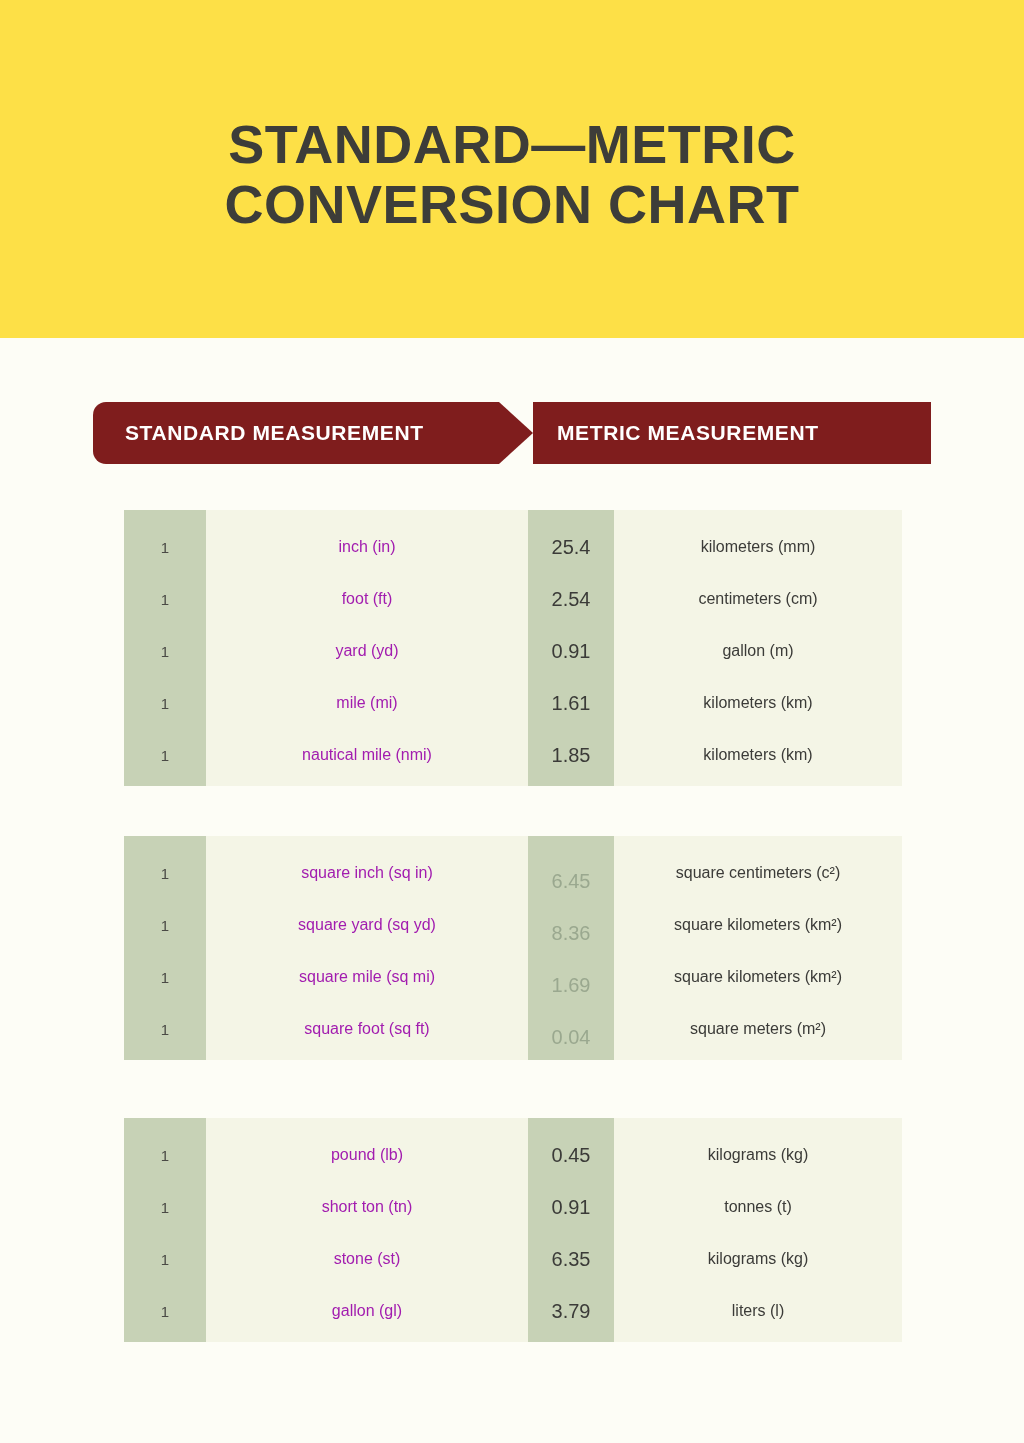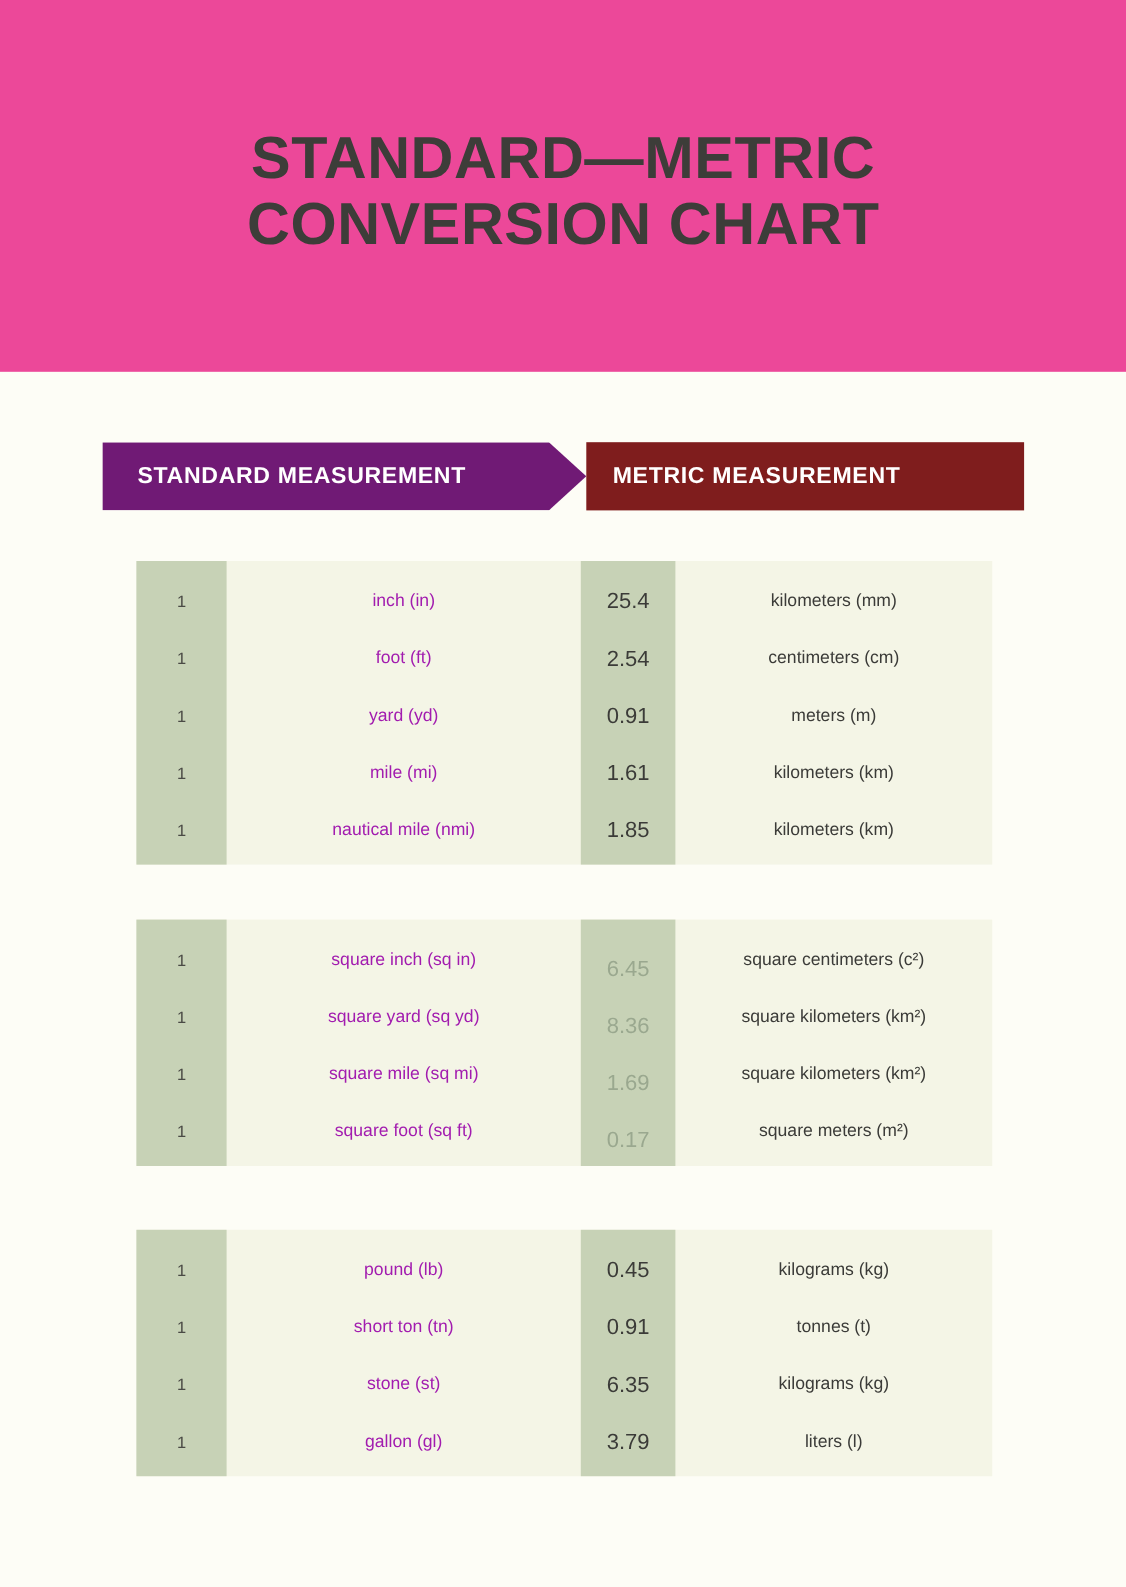--- a/index.html
+++ b/index.html
@@ -20,21 +20,21 @@
     height: 1443px;
     background: #fdfdf6;
   }
   
   .header-band {
     position: absolute;
     left: 0;
     top: 0;
     width: 1024px;
     height: 338px;
-    background: #ec4899;
+    background: #fde047;
     display: flex;
     align-items: center;
     justify-content: center;
   }
   .title {
     width: 760px;
     text-align: center;
     font-size: 54px;
     line-height: 1.12;
     font-weight: bold;
@@ -49,25 +49,26 @@
     top: 402px;
     width: 838px;
     height: 62px;
   }
   .col-header .left {
     position: absolute;
     left: 0;
     top: 0;
     width: 440px;
     height: 62px;
-    background: #701a75;
+    background: #7f1d1d;
     display: flex;
     align-items: center;
     
     clip-path: polygon(0 0, calc(100% - 34px) 0, 100% 50%, calc(100% - 34px) 100%, 0 100%);
+    border-radius: 13px;
   }
   .col-header .right {
     position: absolute;
     left: 440px;
     top: 0;
     width: 398px;
     height: 62px;
     background: #7f1d1d;
     display: flex;
     align-items: center;
@@ -193,21 +194,21 @@
         <div class="row">
           <div class="cell-num-std">1</div>
           <div class="cell-unit-std">foot (ft)</div>
           <div class="cell-num-met">2.54</div>
           <div class="cell-unit-met">centimeters (cm)</div>
         </div>
         <div class="row">
           <div class="cell-num-std">1</div>
           <div class="cell-unit-std">yard (yd)</div>
           <div class="cell-num-met">0.91</div>
-          <div class="cell-unit-met">meters (m)</div>
+          <div class="cell-unit-met">gallon (m)</div>
         </div>
         <div class="row">
           <div class="cell-num-std">1</div>
           <div class="cell-unit-std">mile (mi)</div>
           <div class="cell-num-met">1.61</div>
           <div class="cell-unit-met">kilometers (km)</div>
         </div>
         <div class="row">
           <div class="cell-num-std">1</div>
           <div class="cell-unit-std">nautical mile (nmi)</div>
@@ -236,21 +237,21 @@
         </div>
         <div class="row muted">
           <div class="cell-num-std">1</div>
           <div class="cell-unit-std">square mile (sq mi)</div>
           <div class="cell-num-met">1.69</div>
           <div class="cell-unit-met">square kilometers (km²)</div>
         </div>
         <div class="row muted">
           <div class="cell-num-std">1</div>
           <div class="cell-unit-std">square foot (sq ft)</div>
-          <div class="cell-num-met">0.17</div>
+          <div class="cell-num-met">0.04</div>
           <div class="cell-unit-met">square meters (m²)</div>
         </div>
       </div>
   </div>
 
   <div class="group" id="group-mass">
     <div class="bg-light"></div>
     <div class="num-col-std"></div>
     <div class="num-col-met"></div>
     <div class="rows">

